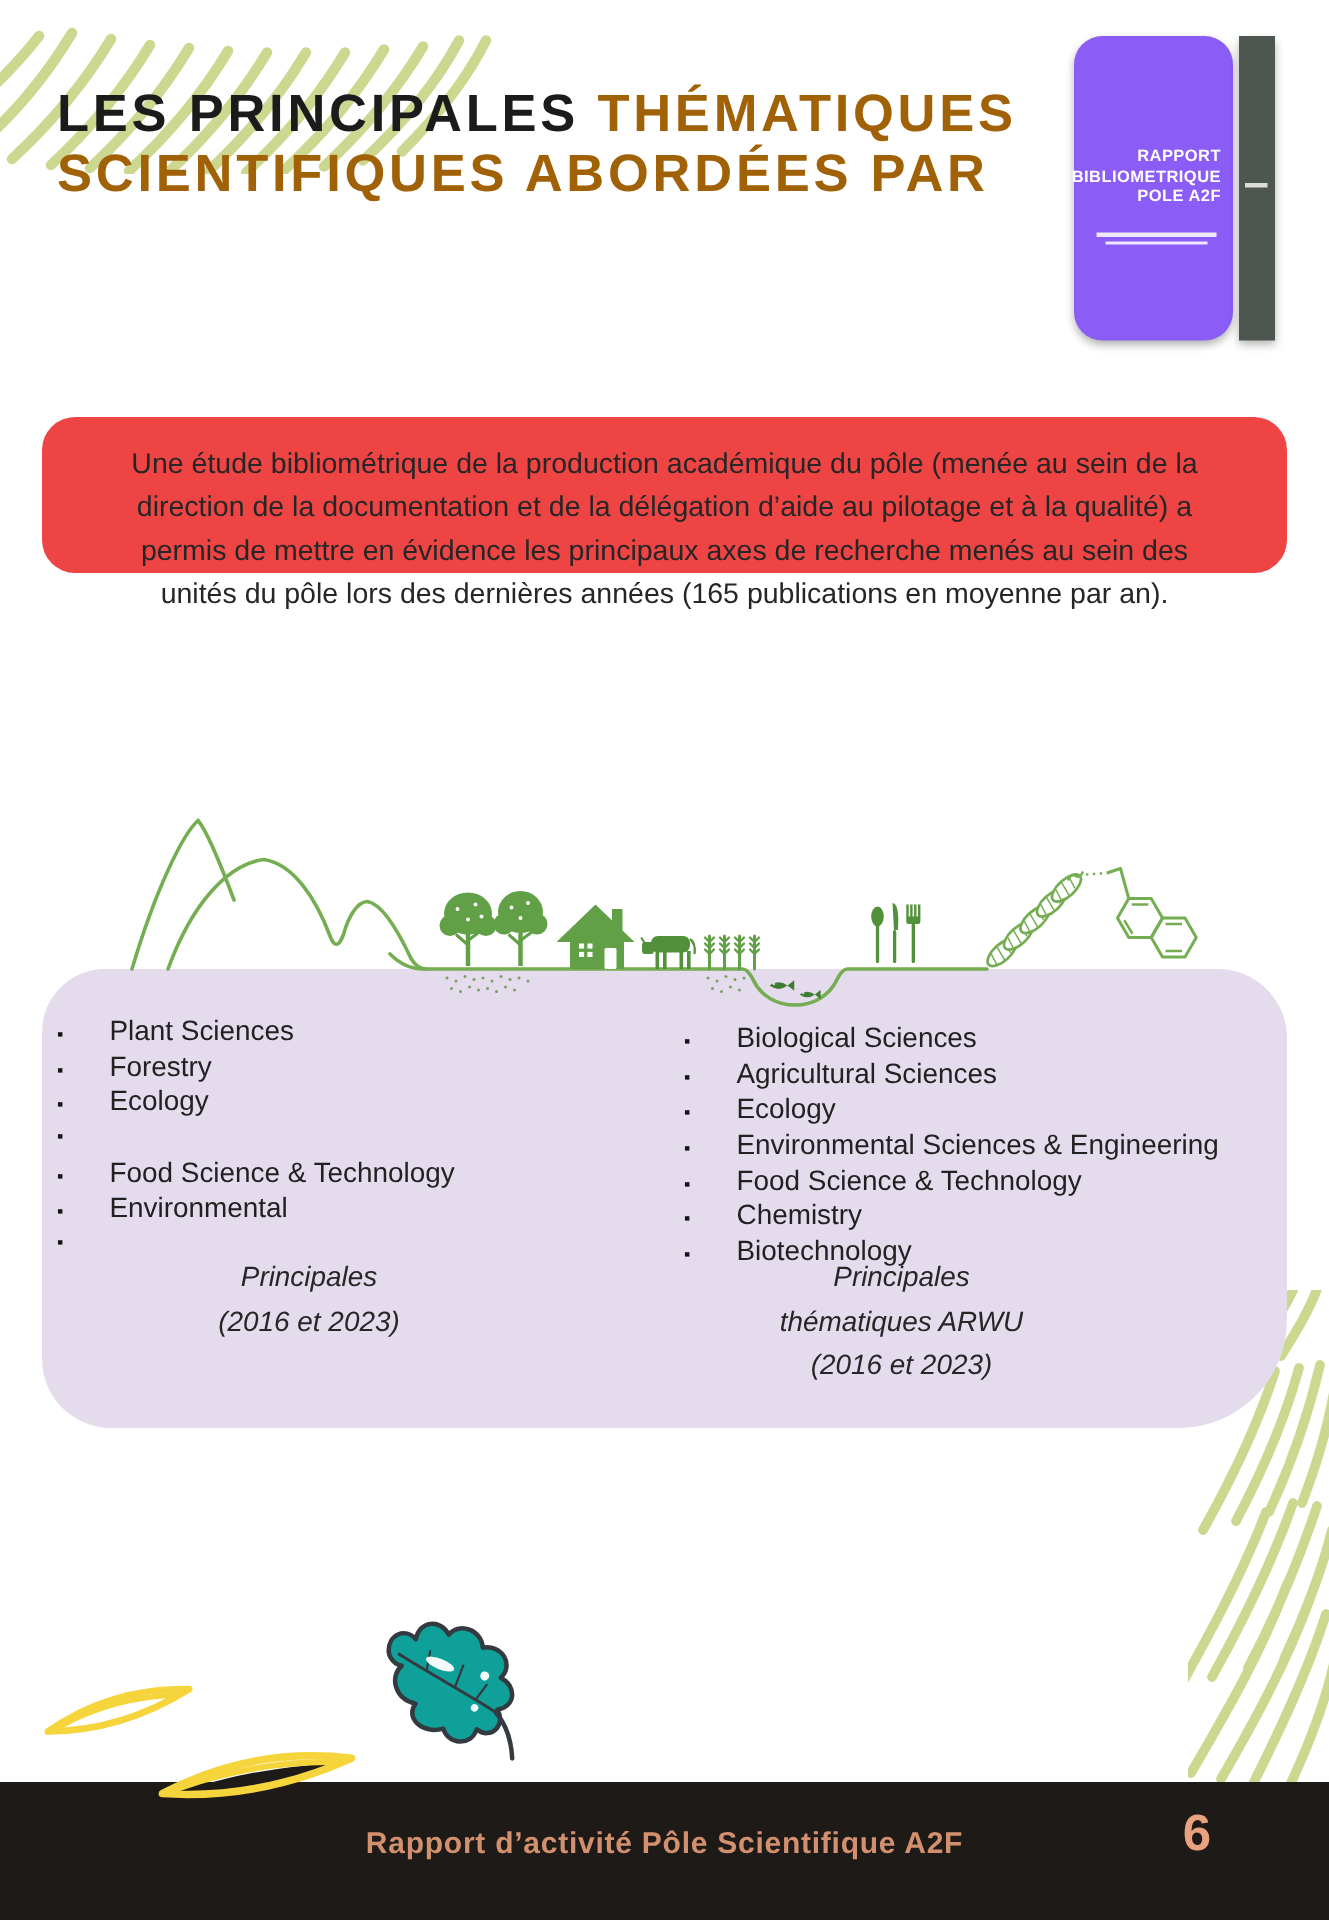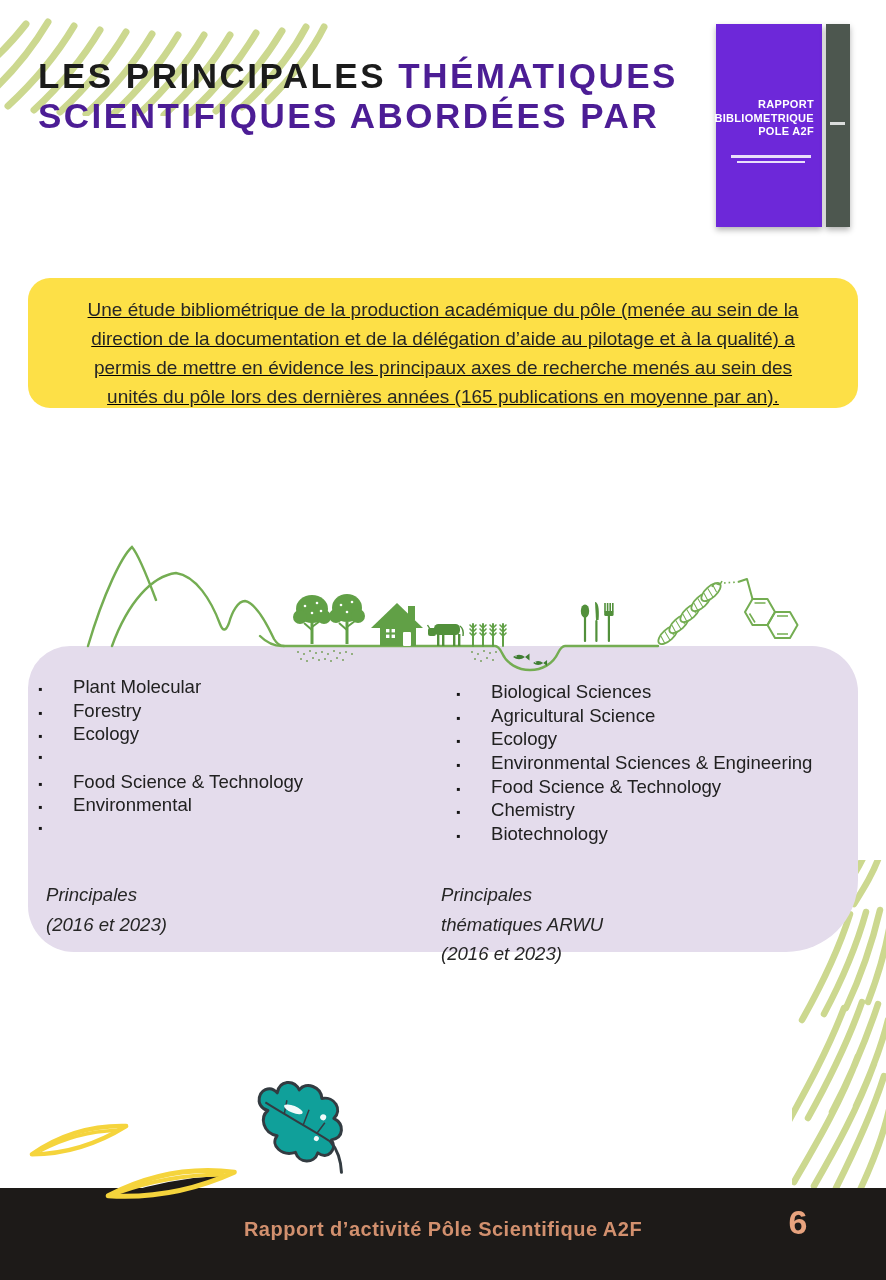--- a/index.html
+++ b/index.html
@@ -10,44 +10,44 @@
   }
   
   .hatch-tl{position:absolute;left:0;top:4px;z-index:0;}
   .hatch-r{position:absolute;left:792px;top:860px;z-index:0;}
   
   .title{
     position:absolute;left:38px;top:56px;z-index:2;margin:0;
     font-size:35px;font-weight:bold;line-height:40px;letter-spacing:2.5px;
     color:#1b1b1b;
   }
-  .title .grn{color:#4c1d95;}
+  .title .grn{color:#a16207;}
   
   .cover{position:absolute;left:712px;top:20px;width:146px;height:212px;z-index:2;}
   .cover-page{
     position:absolute;left:4px;top:4px;width:106px;height:203px;
-    background:#6d28d9;box-shadow:0 3px 6px rgba(0,0,0,.30);
+    background:#8b5cf6;box-shadow:0 3px 6px rgba(0,0,0,.30);border-radius:19px;
   }
   .cover-title{
     position:absolute;right:8px;top:74px;text-align:right;
     color:#ffffff;font-size:11px;font-weight:bold;line-height:13.5px;letter-spacing:.3px;
   }
   .cover-authors{position:absolute;left:12px;right:8px;top:128px;}
   .cover-authors .bar{height:2.5px;background:rgba(255,255,255,.85);margin:3px auto;}
   .cover-authors .b1{width:92%;}
   .cover-authors .b2{width:78%;}
   .cover-band{
     position:absolute;left:114px;top:4px;width:24px;height:203px;
     background:#4d574f;box-shadow:0 3px 6px rgba(0,0,0,.30);
   }
   .band-bar{position:absolute;left:4px;top:98px;width:15px;height:2.5px;background:rgba(255,255,255,.8);}
   
   .intro{
-    position:absolute;left:28px;top:278px;width:830px;height:130px;
-    background:#fde047;border-radius:22px;z-index:1;text-decoration:underline;
+    position:absolute;left:28px;top:278px;width:830px;height:104px;
+    background:#ef4444;border-radius:22px;z-index:1;
   }
   .intro p{
     margin:17px 46px 0;text-align:center;
     font-size:19px;line-height:29px;color:#262626;
   }
   
   .bigbox{
     position:absolute;left:28px;top:646px;width:830px;height:306px;
     background:#e4dcec;z-index:1;
     border-radius:42px 46px 72px 46px;
@@ -57,21 +57,21 @@
   .list{position:absolute;z-index:3;margin:0;padding:0;list-style:none;}
   .list-l{left:38px;top:675px;width:405px;}
   .list-r{left:456px;top:680px;width:420px;}
   .list li{
     display:flex;align-items:baseline;height:23.7px;line-height:23.7px;
     font-size:18.6px;color:#212121;
   }
   .list .bu{width:35px;font-size:12px;color:#151515;flex:none;}
   
   .cap{
-    position:absolute;top:880px;width:320px;z-index:3;text-align:left;
+    position:absolute;top:836px;width:320px;z-index:3;text-align:center;
     font-style:italic;font-size:18.6px;line-height:29.5px;color:#262626;
   }
   .cap-l{left:46px;}
   .cap-r{left:441px;}
   
   .deco-b{position:absolute;left:18px;top:1078px;z-index:6;}
   
   .footer{
     position:absolute;left:0;top:1188px;width:886px;height:92px;
     background:#1d1a18;z-index:5;
@@ -302,21 +302,21 @@
     <path d="M710,42 L719,39 L724.5,59"></path>
     <polygon points="717,72 724.5,59 739.5,59 747,72 739.5,85 724.5,85"></polygon>
     <polygon points="739.5,85 747,72 762,72 769.5,85 762,98 747,98"></polygon>
     <path d="M726.5,63 L737.5,63 M721.5,73.5 L727,82.5 M749,76 L760,76 M760,94 L749,94" stroke-width="1.6"></path>
   </g>
 </svg>
 
 <ul class="list list-l">
   <li>
       <span class="bu">▪</span>
-      <span>Plant Molecular</span>
+      <span>Plant Sciences</span>
     </li>
   <li>
       <span class="bu">▪</span>
       <span>Forestry</span>
     </li>
   <li>
       <span class="bu">▪</span>
       <span>Ecology</span>
     </li>
   <li>
@@ -335,21 +335,21 @@
     </li>
 </ul>
 
 <ul class="list list-r">
   <li>
       <span class="bu">▪</span>
       <span>Biological Sciences</span>
     </li>
   <li>
       <span class="bu">▪</span>
-      <span>Agricultural Science</span>
+      <span>Agricultural Sciences</span>
     </li>
   <li>
       <span class="bu">▪</span>
       <span>Ecology</span>
     </li>
   <li>
       <span class="bu">▪</span>
       <span>Environmental Sciences &amp; Engineering</span>
     </li>
   <li>

